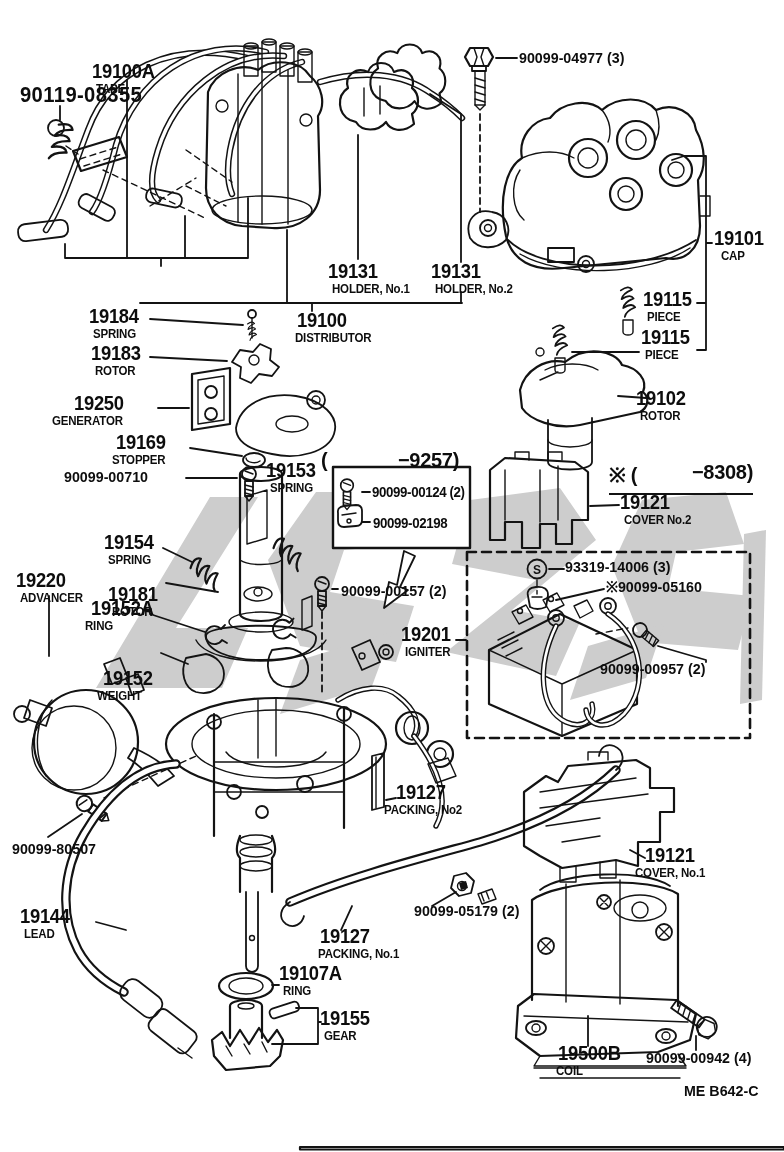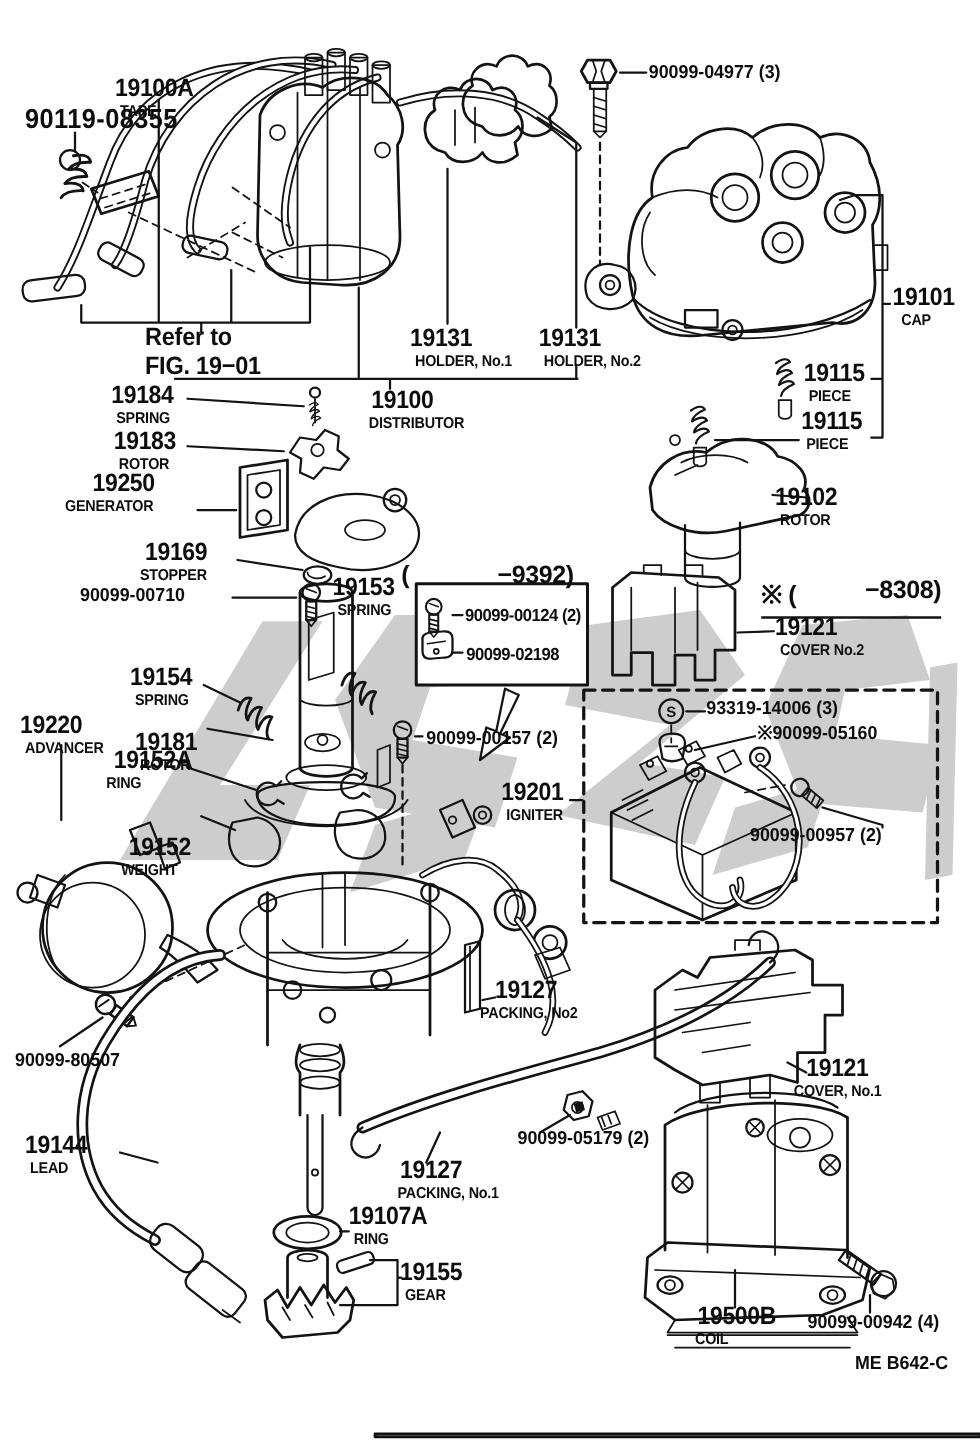--- a/index.html
+++ b/index.html
@@ -400,24 +400,20 @@
 
 <div class="lbl" style="left:92px;top:61px">
   <span class="num">19100A</span>
   <span class="sub">TAPE</span>
 </div>
 
 <div class="lbl xl" style="left:20px;top:84px">
   <span class="num">90119-08355</span>
 </div>
 
-<div class="refnote" style="left:116px;top:259px">
-  <span>Refer to</span>
-  <span>FIG. 19−01</span>
-</div>
 
 <div class="lbl" style="left:328px;top:261px">
   <span class="num">19131</span>
   <span class="sub">HOLDER, No.1</span>
 </div>
 
 <div class="lbl" style="left:431px;top:261px">
   <span class="num">19131</span>
   <span class="sub">HOLDER, No.2</span>
 </div>
@@ -449,47 +445,47 @@
 <div class="lbl" style="left:89px;top:306px">
   <span class="num">19184</span>
   <span class="sub">SPRING</span>
 </div>
 
 <div class="lbl" style="left:91px;top:343px">
   <span class="num">19183</span>
   <span class="sub">ROTOR</span>
 </div>
 
-<div class="lbl" style="left:74px;top:377px">
+<div class="lbl" style="left:74px;top:393px">
   <span class="num">19250</span>
   <span class="sub" style="margin-left:-22px">GENERATOR</span>
 </div>
 
 <div class="lbl" style="left:116px;top:432px">
   <span class="num">19169</span>
   <span class="sub" style="margin-left:-4px">STOPPER</span>
 </div>
 
 <div class="lbl med" style="left:64px;top:469px">
   <span class="num">90099-00710</span>
 </div>
 
 <div class="lbl" style="left:266px;top:460px">
   <span class="num">19153</span>
   <span class="sub">SPRING</span>
 </div>
 
-<div class="lbl" style="left:620px;top:388px">
+<div class="lbl" style="left:636px;top:388px">
   <span class="num">19102</span>
   <span class="sub">ROTOR</span>
 </div>
 
 <div class="hdr" style="left:321px;top:449px;width:138px">
   <span>(</span>
-  <span>−9392)</span>
+  <span>−9257)</span>
 </div>
 
 <div class="boxitem" style="left:372px;top:484px">90099-00124 (2)</div>
 <div class="boxitem" style="left:373px;top:515px">90099-02198</div>
 
 <div class="hdr u" style="left:609px;top:461px;width:144px">
   <span>※ (</span>
   <span>−8308)</span>
 </div>
 

